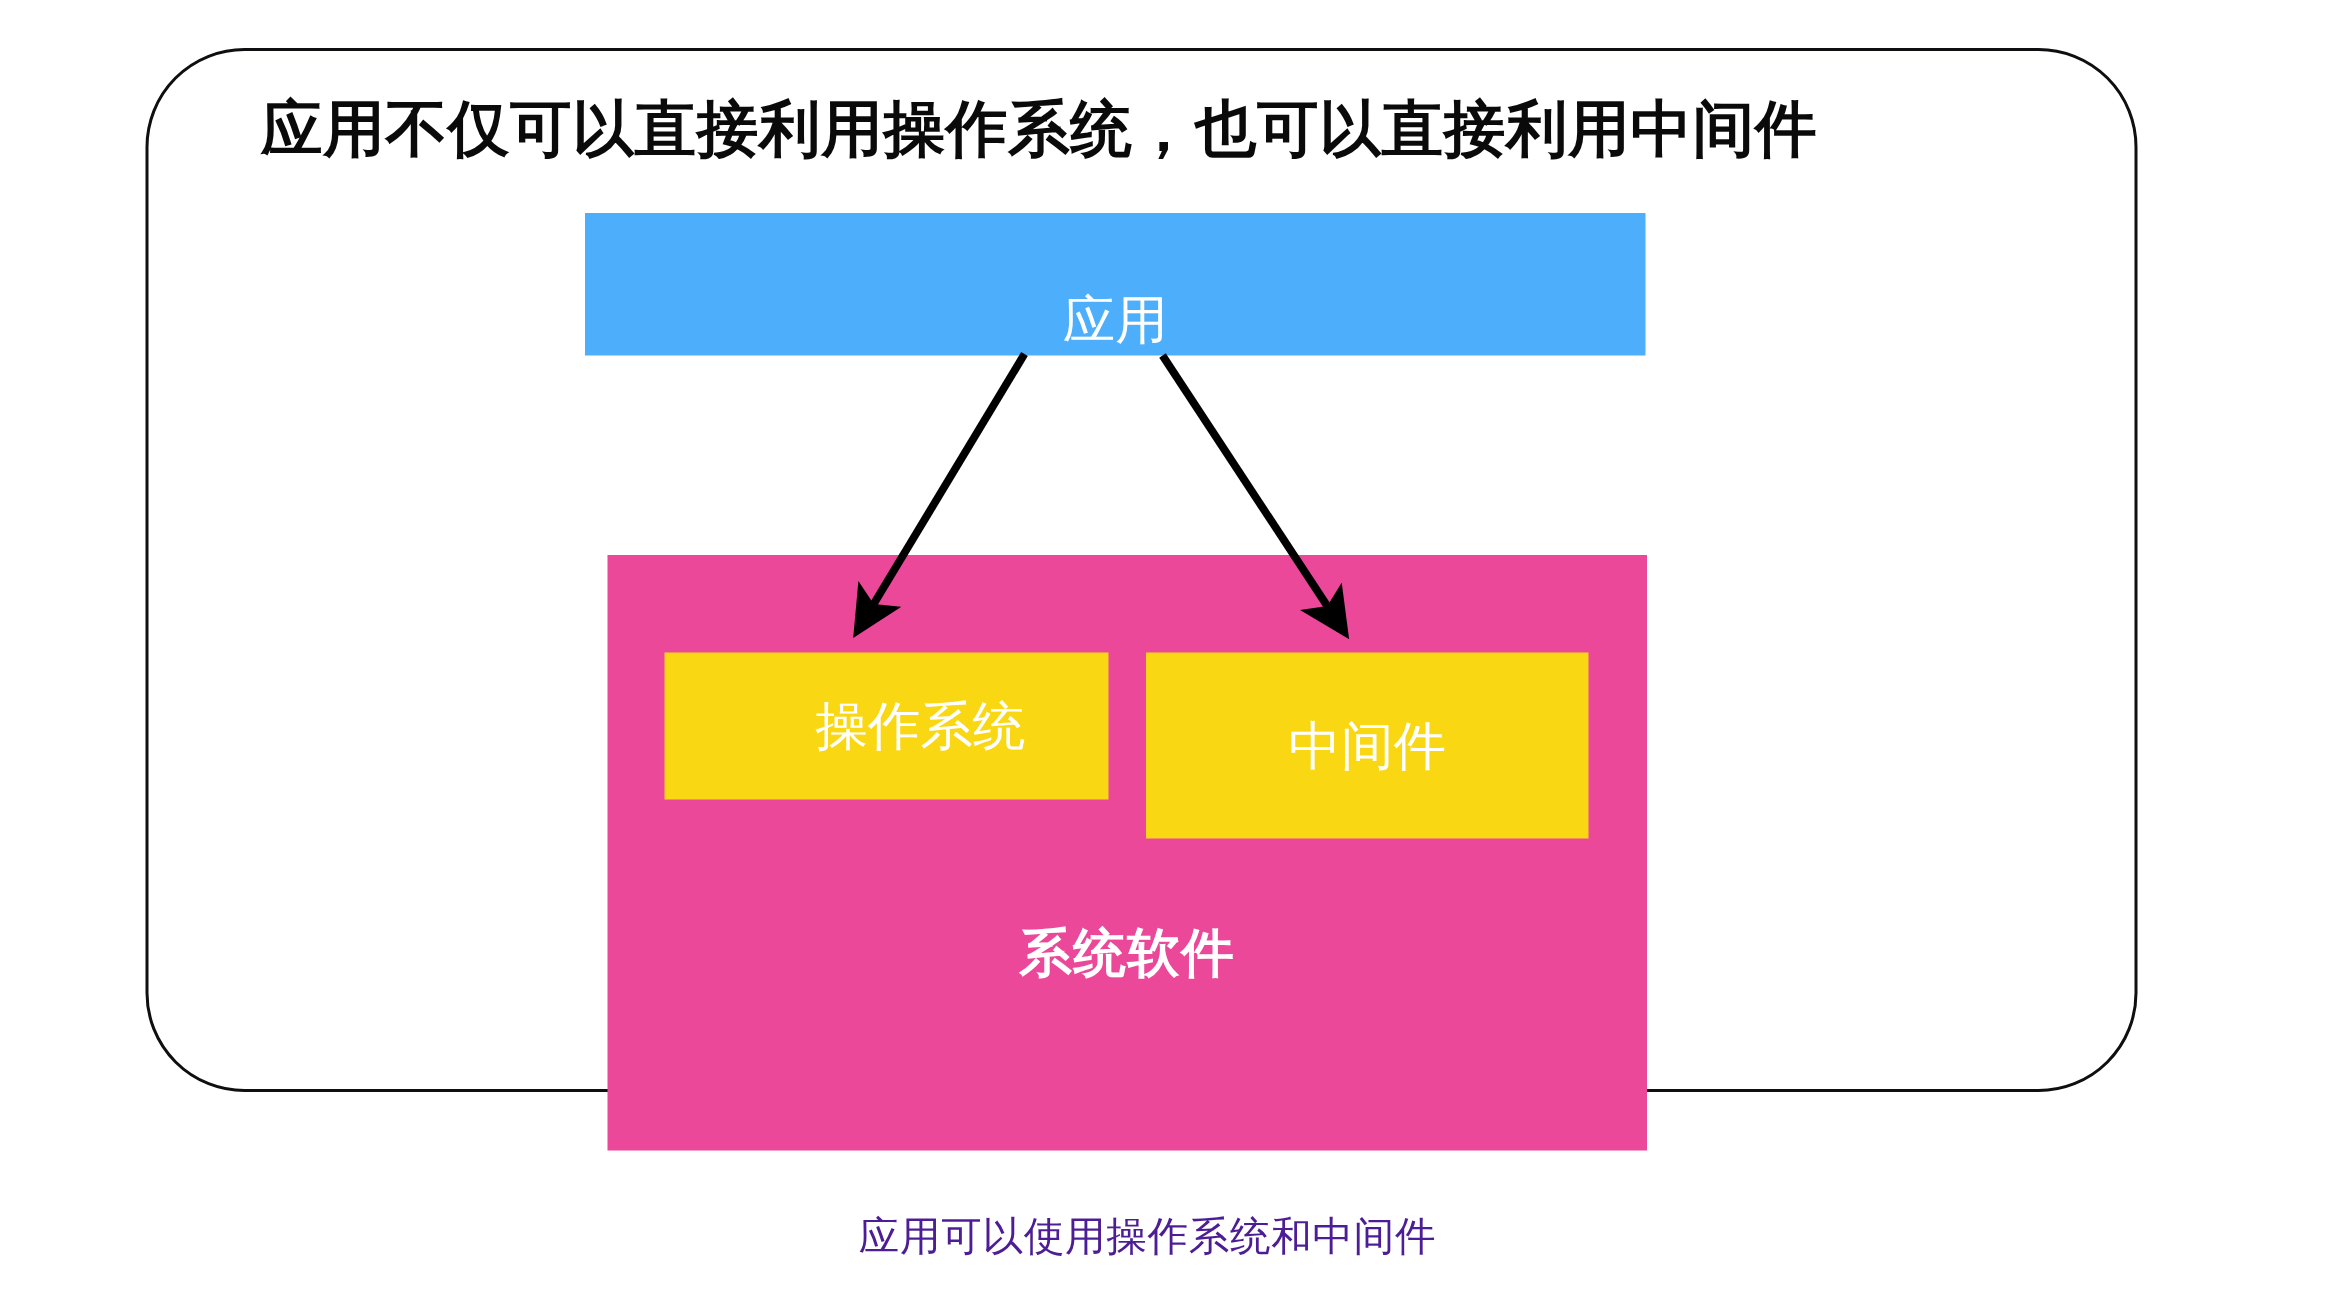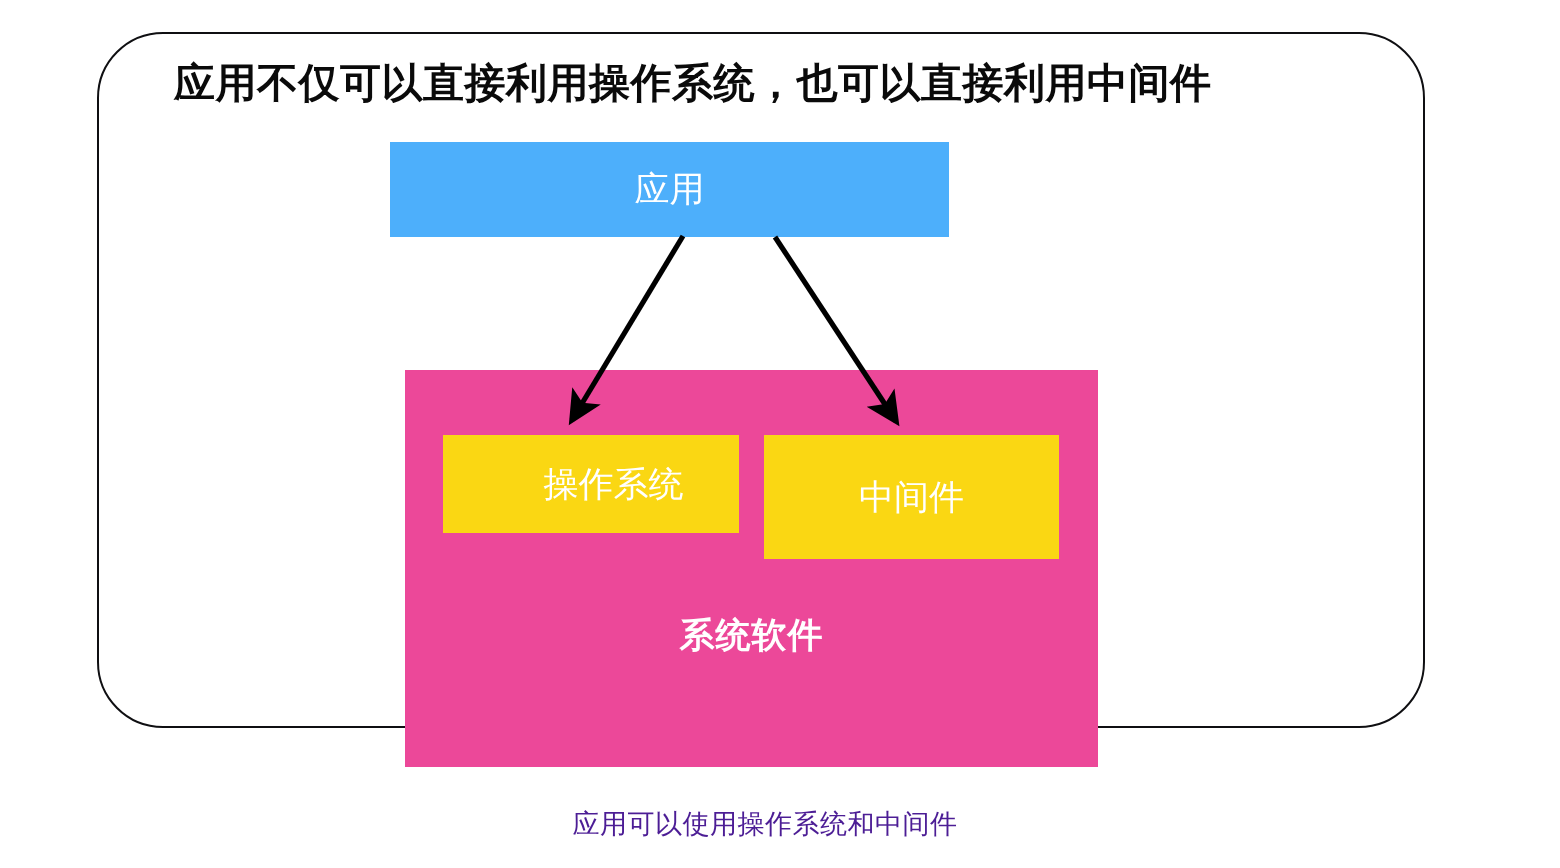--- a/index.html
+++ b/index.html
@@ -15,21 +15,20 @@
     overflow: hidden;
     position: relative;
   }
 
   #stage {
     position: absolute;
     left: 0;
     top: 0;
     width: 1560px;
     height: 868px;
-    font-family: Liberation Mono, monospace;
   }
 
   
   .frame {
     position: absolute;
     left: 97px;
     top: 32px;
     width: 1328px;
     height: 696px;
     border: 2.2px solid #0f0f12;
@@ -58,25 +57,26 @@
     box-sizing: border-box;
     display: flex;
     align-items: center;
     justify-content: center;
     color: #ffffff;
   }
 
   .box-app {
     left: 390px;
     top: 142px;
-    width: 559px;
+    width: 707px;
     height: 95px;
     background: #4DAFFB;
     font-size: 35px;
     font-weight: 400;
+    align-items: flex-end;
   }
 
   .box-sysware {
     left: 405px;
     top: 370px;
     width: 693px;
     height: 397px;
     background: #ec4899;
   }
 

